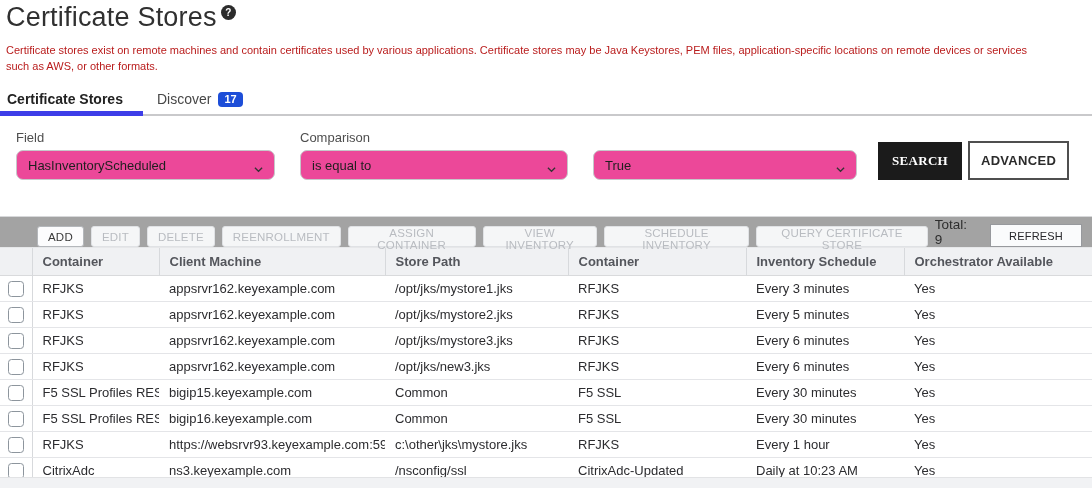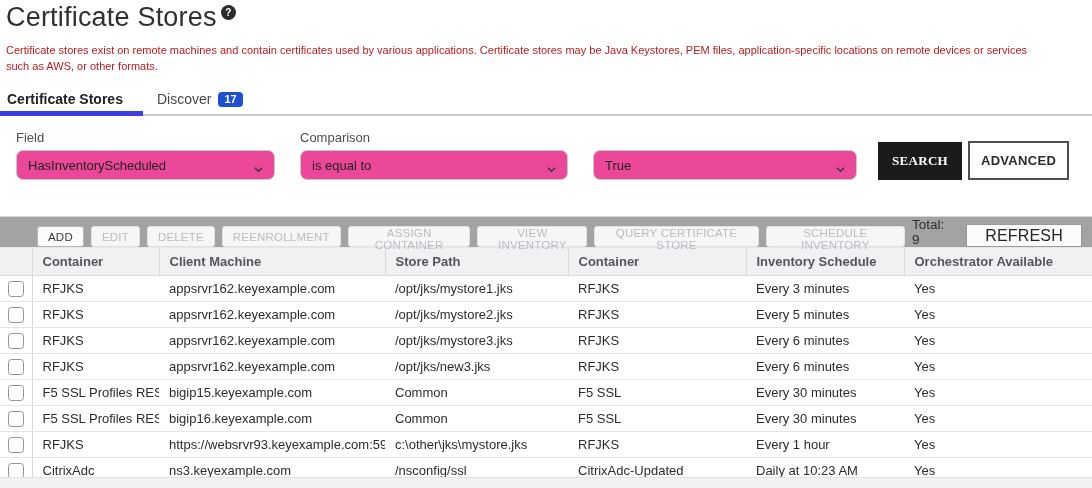--- a/index.html
+++ b/index.html
@@ -45,21 +45,21 @@
   
   .grid-panel { margin-top: 36px; border-top: 1px solid #d7d8da; }
   .grid-toolbar { height: 30px; background: #a3a3a3; display: flex; align-items: flex-end; padding: 0 8px 0 37px; }
   .tb-btn { height: 21px; padding: 0 10px; margin-right: 7px; font-size: 11.5px; letter-spacing: .2px;
     border-radius: 3px; border: 1px solid #b4b7bb; background: #fcfcfd; color: #3a3a3a; cursor: pointer;
     font-family: "Liberation Sans", sans-serif; }
   .tb-btn.disabled { border-color: #e0e2e5; background: #f5f6f7; color: #b9bcc1; cursor: default; }
   .tb-spacer { flex: 1; }
   .total-label { font-size: 13.5px; color: #2e2e2e; margin-right: 14px; }
   .btn-refresh { height: 23px; padding: 0 18px; border: 1px solid #97999d; background: #fafbfc; color: #26262a;
-    font-size: 16px; letter-spacing: .2px; cursor: pointer; font-family: "Liberation Sans", sans-serif; margin-right: 2px; }
+    font-size: 11px; letter-spacing: .2px; cursor: pointer; font-family: "Liberation Sans", sans-serif; margin-right: 2px; }
 
   
   table { border-collapse: collapse; width: 1092px; table-layout: fixed; }
   thead th { background: #f0f1f3; height: 28px; text-align: left; font-size: 13px; font-weight: bold;
     color: #54565c; padding: 0 10px; border-top: 1px solid #e6e7e9; cursor: pointer; }
   thead th + th { border-left: 1px solid #d7d9dc; }
   thead th.cb-col { border-left: none; cursor: default; }
   thead th:nth-child(2) { border-left: 1px solid #d7d9dc; }
   tbody td { background: #fff; font-size: 13px; color: #2c2c2f; padding: 5px 10px; height: 24px;
     border-bottom: 1px solid #e4e5e8; white-space: nowrap; overflow: hidden; }
@@ -133,22 +133,22 @@
 
   <div class="grid-panel">
     <div class="grid-toolbar">
       <span style="display:flex;align-items:center;">
           <button class="tb-btn">ADD</button>
           <button class="tb-btn disabled">EDIT</button>
           <button class="tb-btn disabled">DELETE</button>
           <button class="tb-btn disabled">REENROLLMENT</button>
           <button class="tb-btn disabled">ASSIGN CONTAINER</button>
           <button class="tb-btn disabled">VIEW INVENTORY</button>
+          <button class="tb-btn disabled">SCHEDULE INVENTORY</button>
           <button class="tb-btn disabled">QUERY CERTIFICATE STORE</button>
-          <button class="tb-btn disabled">SCHEDULE INVENTORY</button>
         </span>
       <span class="tb-spacer"></span>
       <span class="total-label">Total: 9</span>
       <button class="btn-refresh">REFRESH</button>
     </div>
 
     <table>
       <colgroup>
         <col style="width:32px">
           <col style="width:127px">

